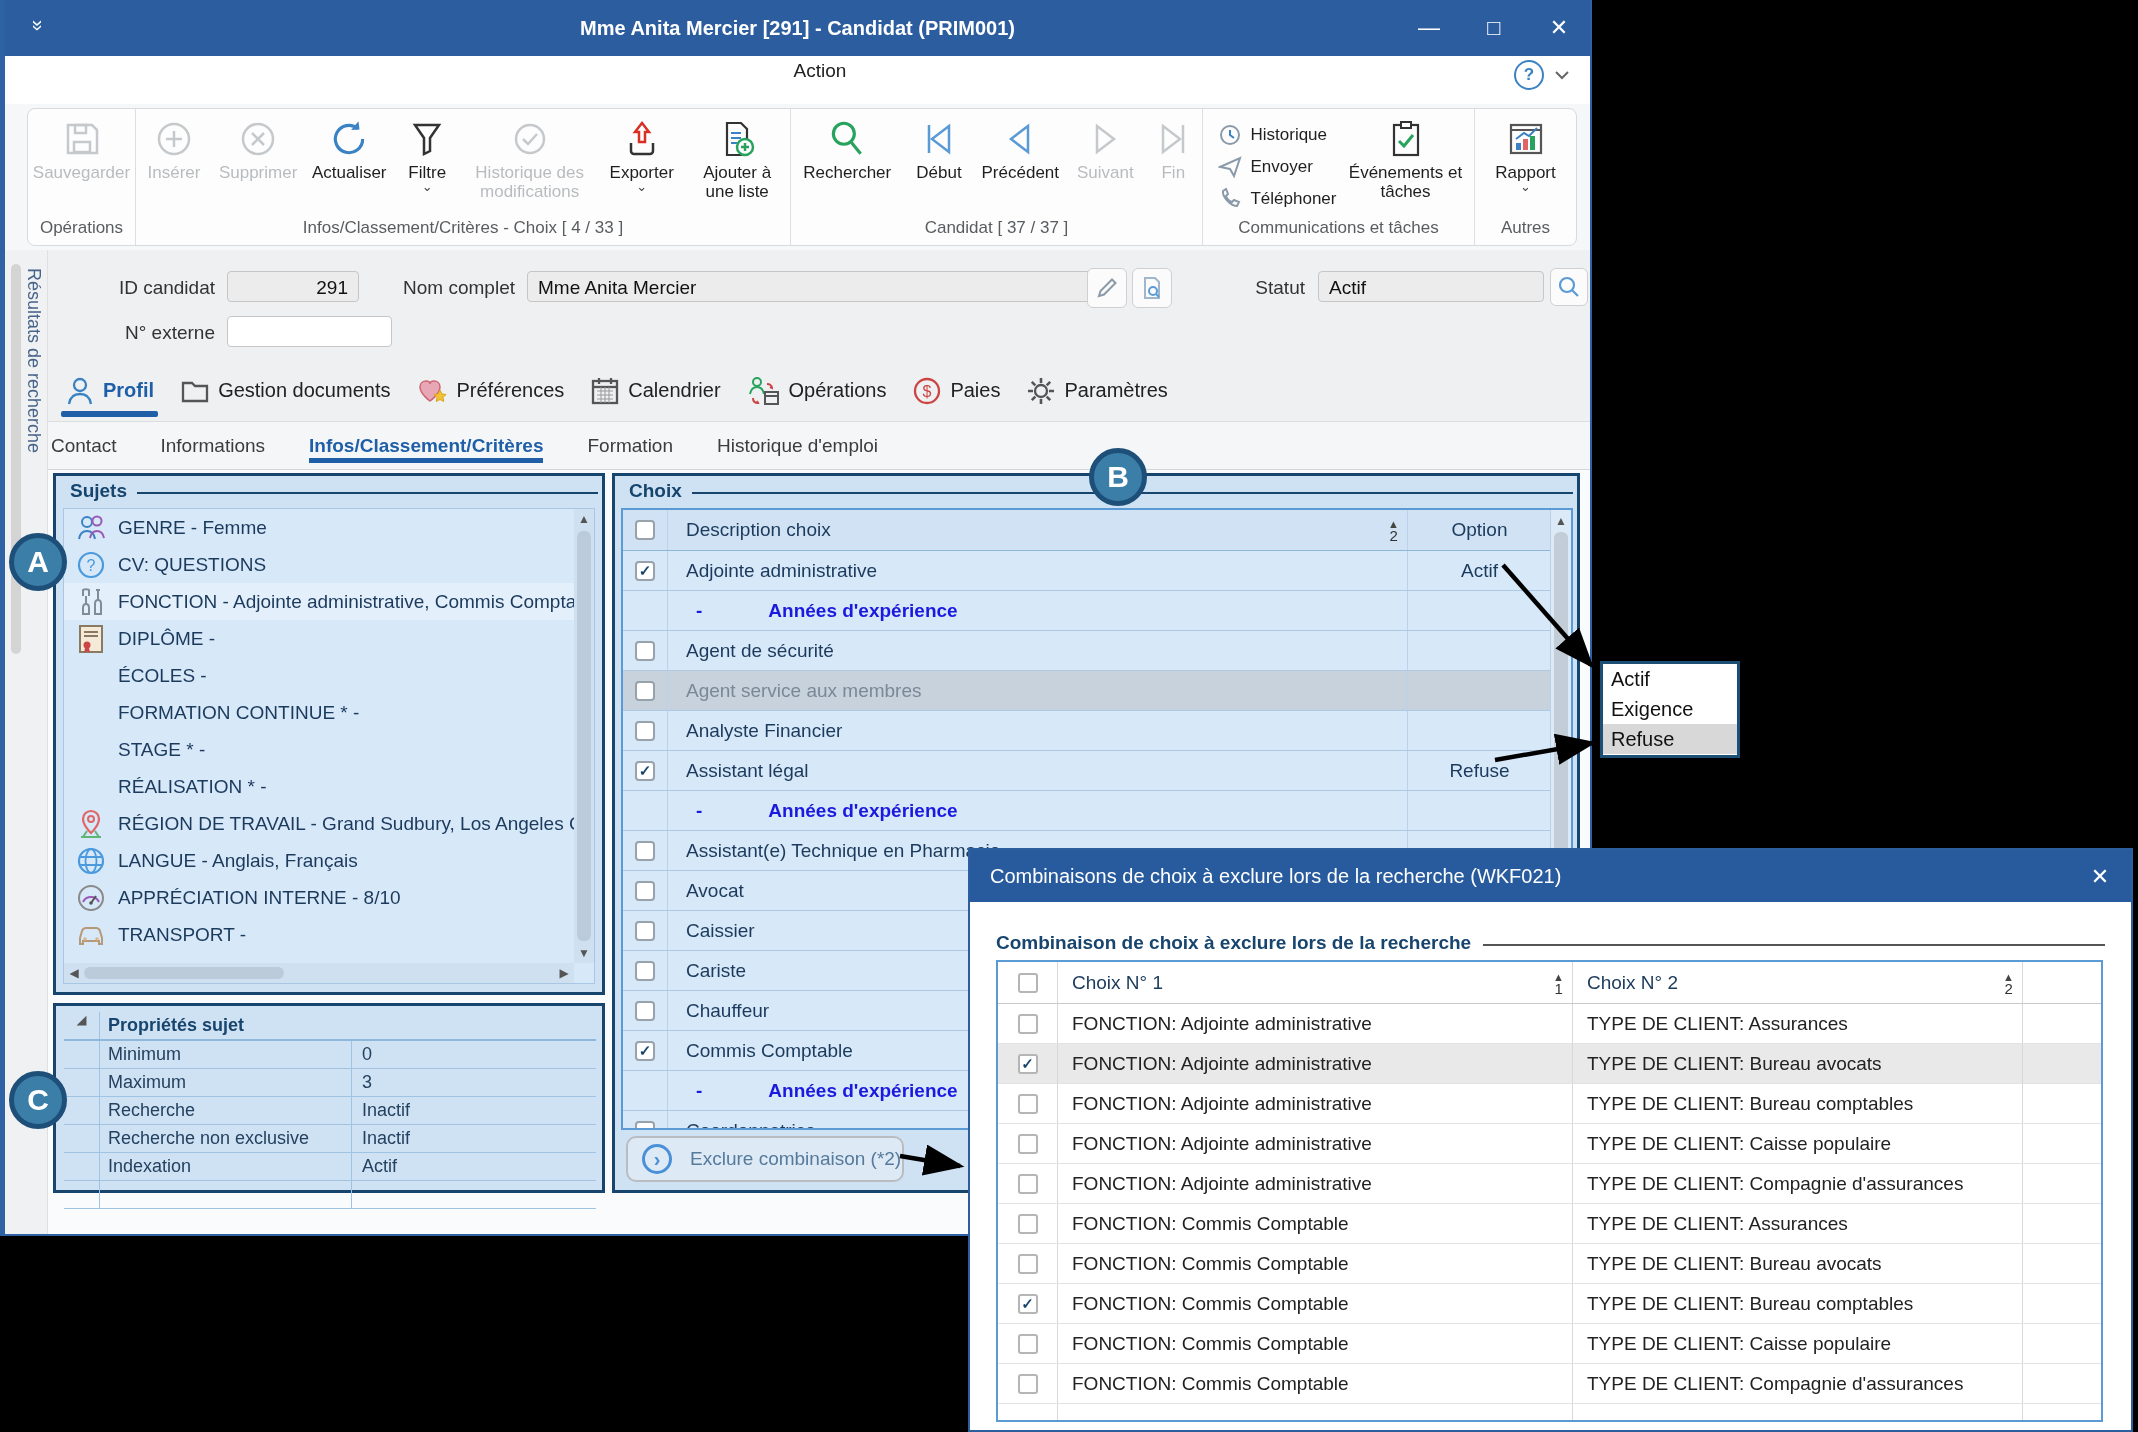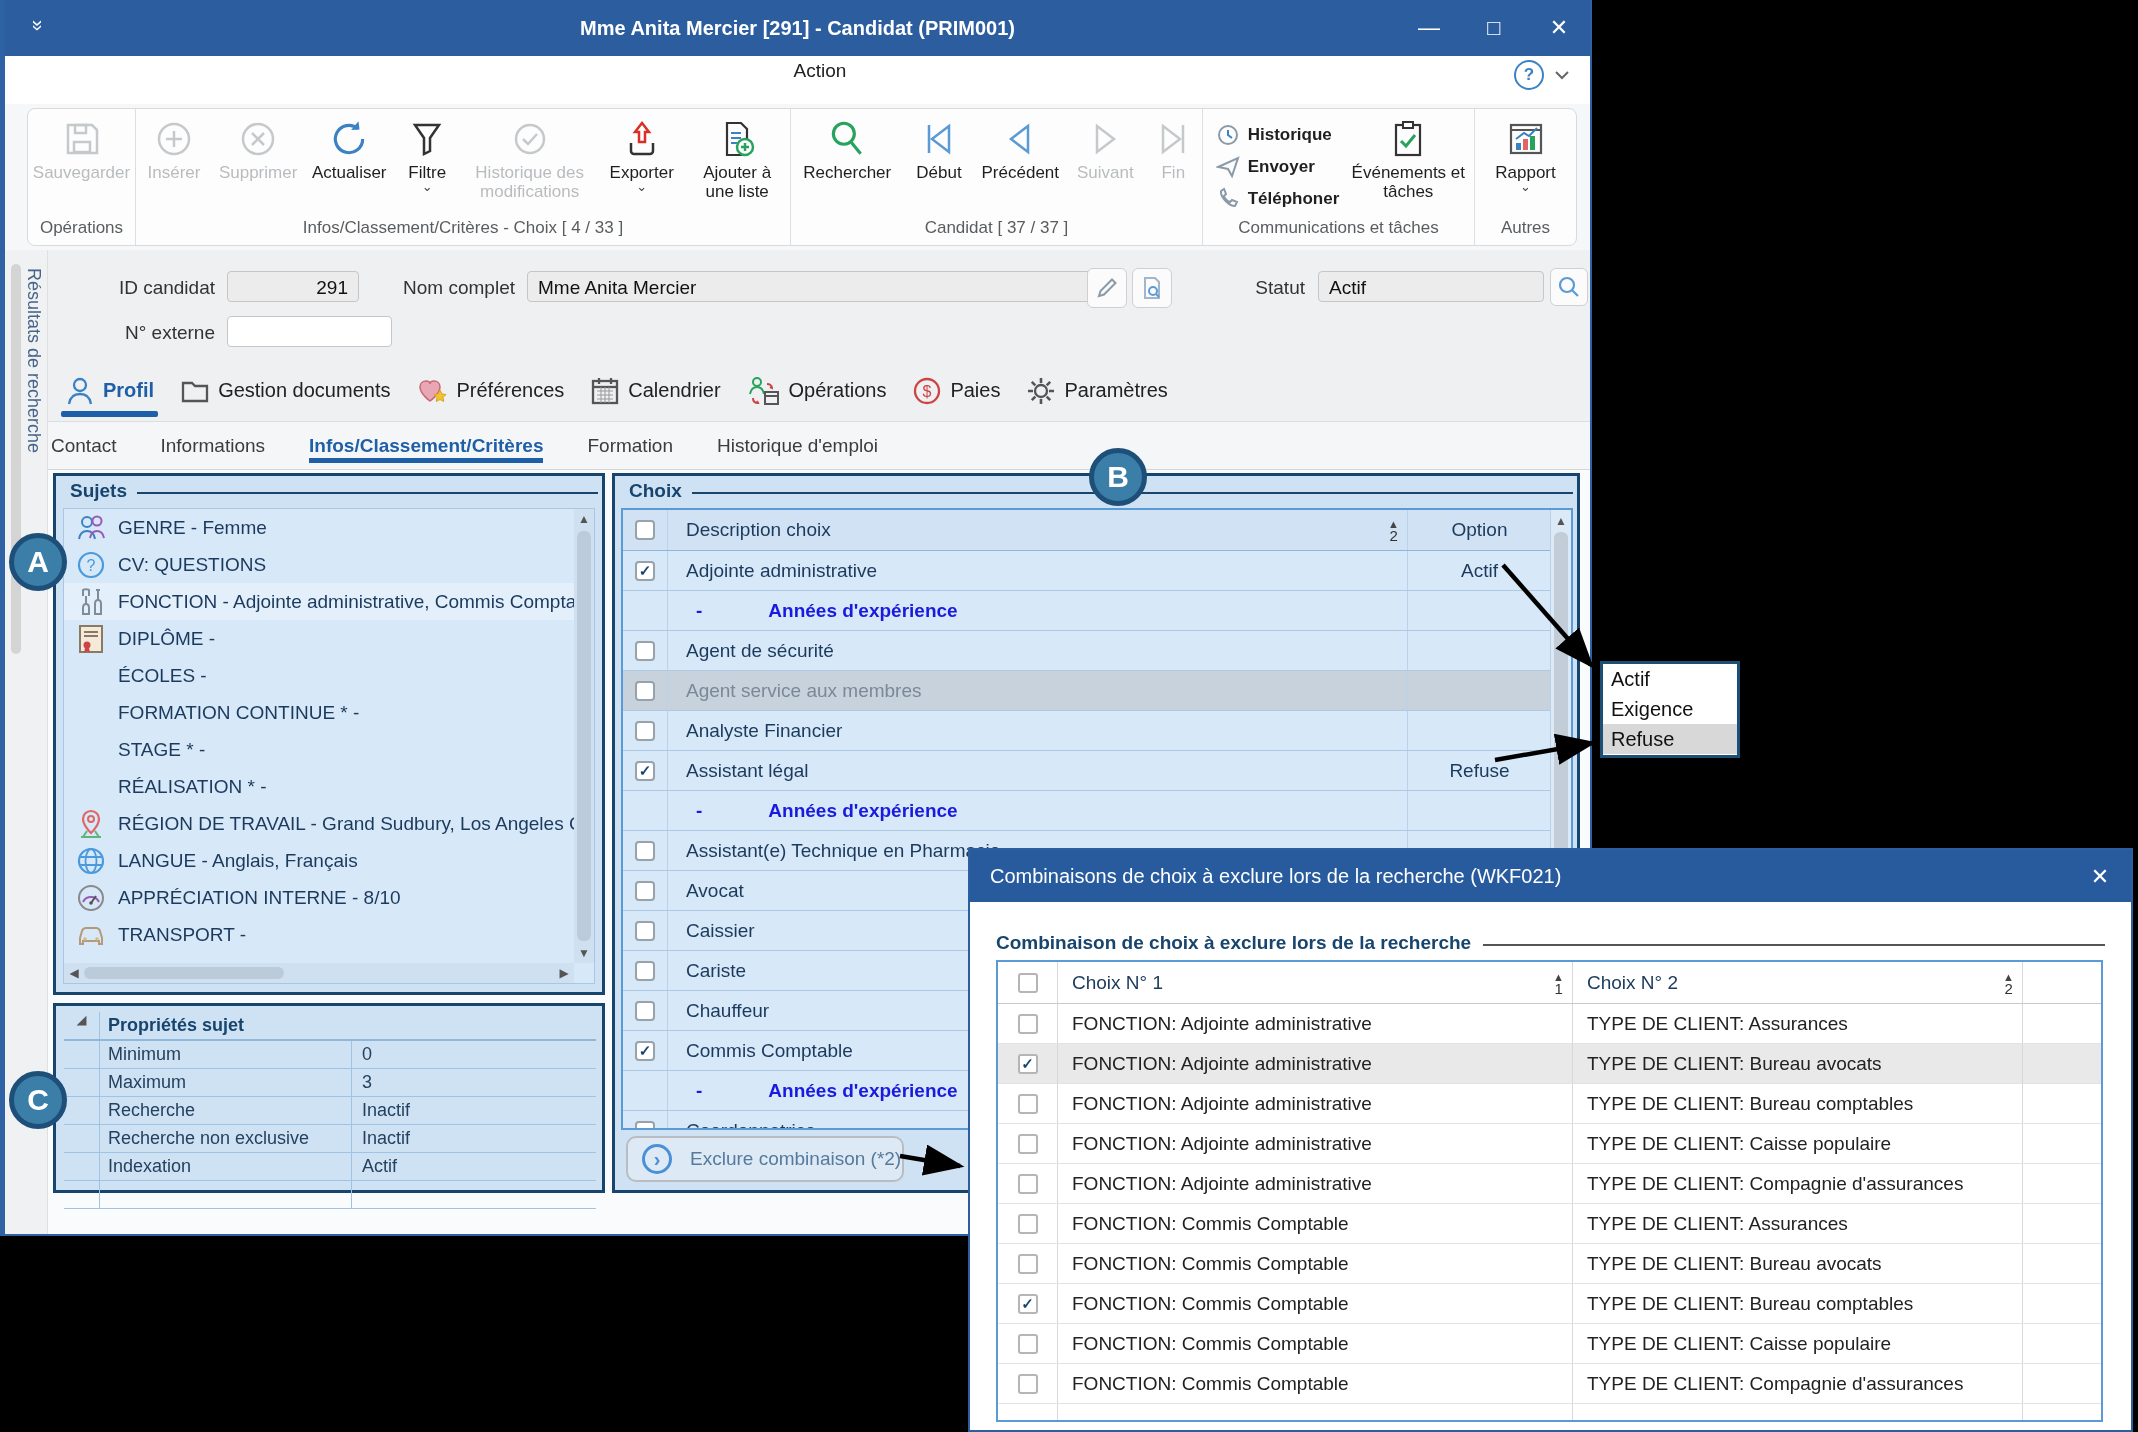--- a/index.html
+++ b/index.html
@@ -31,21 +31,21 @@
   .rgroup{display:flex;flex-direction:column;border-right:1px solid #dcdee0;box-sizing:border-box;flex:0 0 auto;}
   .rgroup:last-child{border-right:none;}
   .rbuttons{flex:1;display:flex;align-items:flex-start;justify-content:center;padding-top:6px;gap:2px;}
   .rlabel{height:30px;font-size:17px;color:#5a5d60;text-align:center;line-height:26px;white-space:nowrap;}
   .rbtn{display:flex;flex-direction:column;align-items:center;padding:2px 4px;border-radius:4px;}
   .rbtn .ric{width:44px;height:44px;display:flex;align-items:center;justify-content:center;}
   .rbtn .rtxt{font-size:17px;color:#1f1f1f;text-align:center;line-height:19px;margin-top:2px;}
   .rbtn.disabled .rtxt{color:#b9bcbf;}
   .chev{font-size:13px;color:#444;line-height:10px;}
   .comms{display:flex;flex-direction:column;justify-content:flex-start;gap:8px;padding:8px 6px 0 10px;}
-  .citem{display:flex;align-items:center;gap:8px;font-size:17px;color:#1f1f1f;white-space:nowrap;font-weight:bold;}
+  .citem{display:flex;align-items:center;gap:8px;font-size:17px;color:#1f1f1f;white-space:nowrap;}
 
   
   .formarea{position:absolute;left:0;top:250px;right:0;height:110px;background:#eef0f2;}
   .flabel{position:absolute;font-size:19px;color:#333;text-align:right;}
   .ffield{position:absolute;height:31px;border:1px solid #c6c6c6;border-radius:4px;background:#ececec;
           font-size:19px;color:#111;line-height:31px;padding:0 10px;box-sizing:border-box;}
   .ffield.white{background:#fff;}
   .sqbtn{position:absolute;width:38px;height:38px;border:1px solid #d0d0d0;border-radius:6px;background:#fbfbfb;
          display:flex;align-items:center;justify-content:center;}
 

